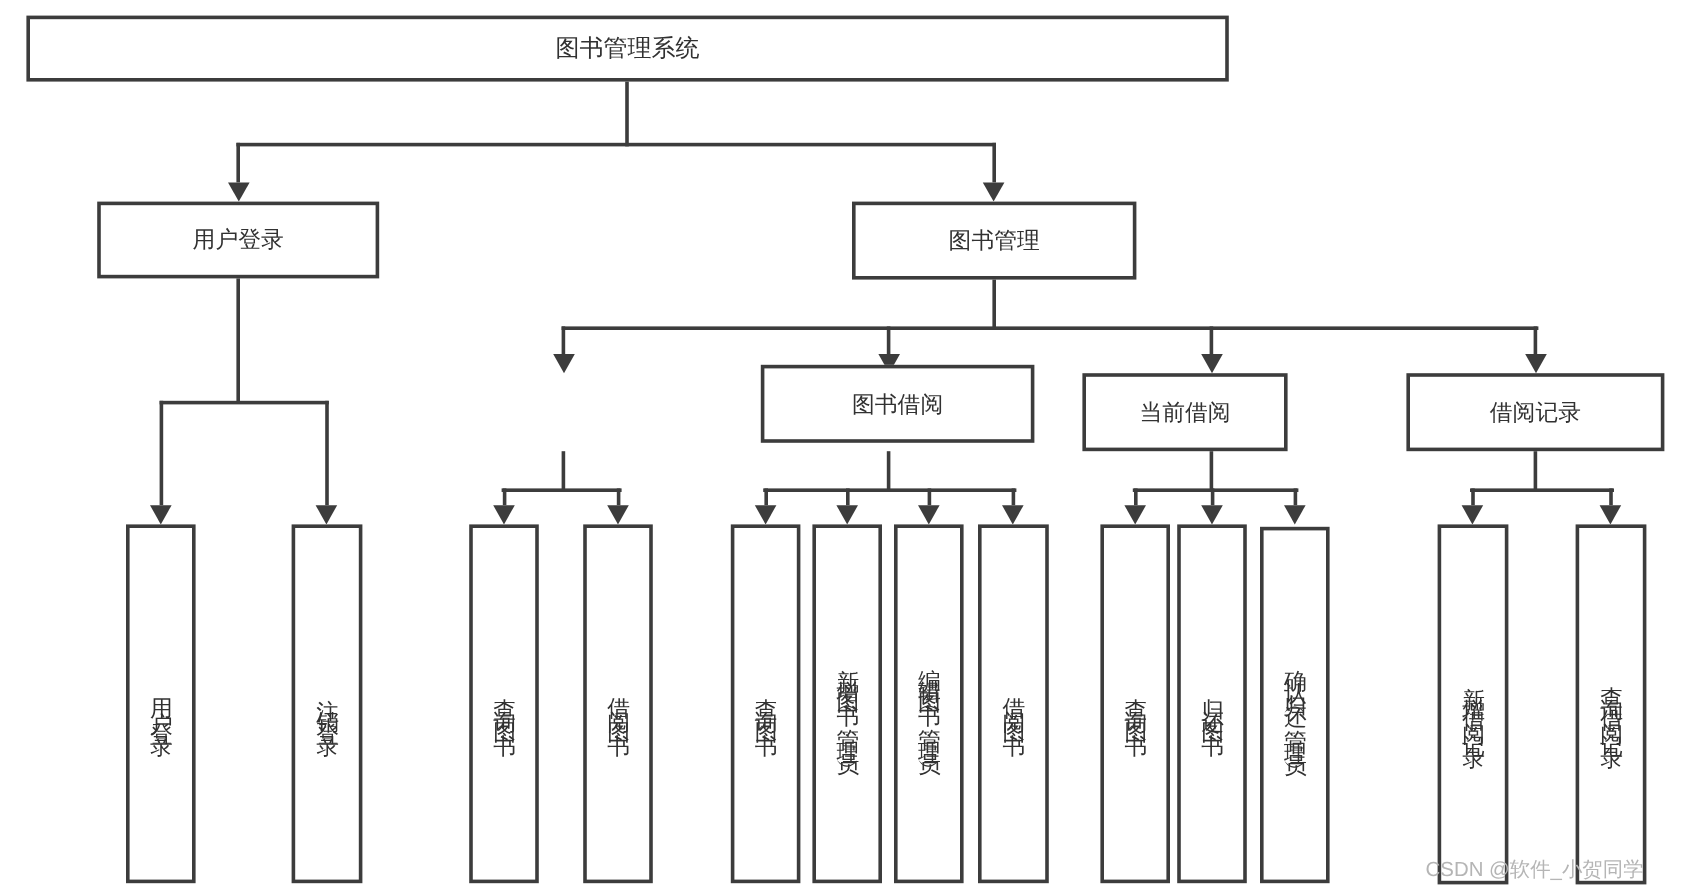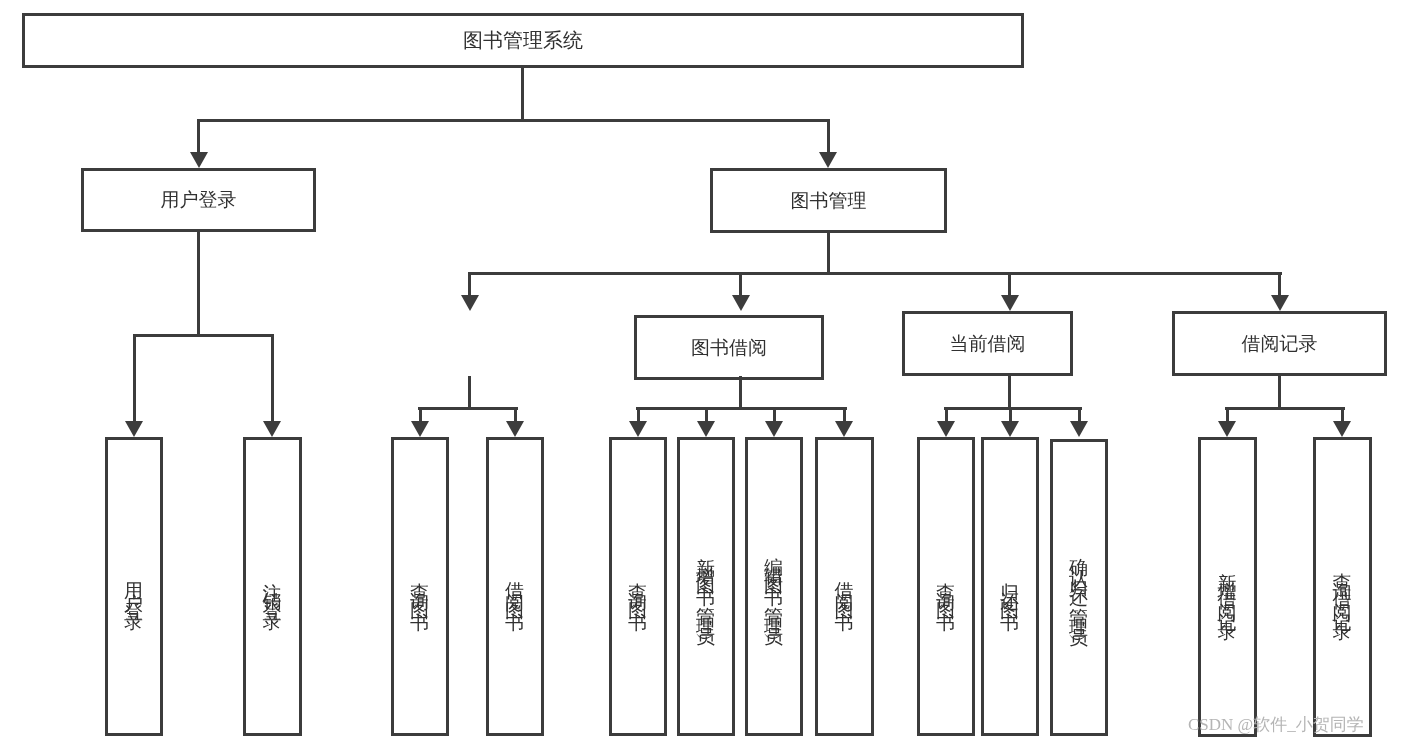--- a/index.html
+++ b/index.html
@@ -6,21 +6,21 @@
     --line:#3c3c3c;
     --text:#313131;
     --wm:#b5b5b5;
   }
   html,body{margin:0;padding:0;background:#fff;}
   #canvas{
     position:relative;
     width:1405px;height:747px;
     background:#fff;
     overflow:hidden;
-    font-family:Liberation Serif, serif;
+    font-family:Liberation Sans, sans-serif;
   }
   .box{
     position:absolute;
     box-sizing:border-box;
     border:3px solid var(--line);
     background:#fff;
     display:flex;
     align-items:center;
     justify-content:center;
   }
@@ -89,21 +89,21 @@
   <div class="hline" style="left:468px;top:272px;width:814px"></div>
   <div class="vline" style="left:468px;top:272px;height:23px"></div>
   <div class="vline" style="left:739px;top:272px;height:23px"></div>
   <div class="vline" style="left:1008px;top:272px;height:23px"></div>
   <div class="vline" style="left:1278px;top:272px;height:23px"></div>
   <div class="arrow" style="left:461px;top:295px"></div>
   <div class="arrow" style="left:732px;top:295px"></div>
   <div class="arrow" style="left:1001px;top:295px"></div>
   <div class="arrow" style="left:1271px;top:295px"></div>
 
-  <div class="box h" style="left:634px;top:315px;width:190px;height:65px">
+  <div class="box h" style="left:634px;top:304px;width:228px;height:65px">
     <span>图书借阅</span>
   </div>
   <div class="box h" style="left:902px;top:311px;width:171px;height:65px">
     <span>当前借阅</span>
   </div>
   <div class="box h" style="left:1172px;top:311px;width:215px;height:65px">
     <span>借阅记录</span>
   </div>
 
   <div class="vline" style="left:468px;top:376px;height:34px"></div>

